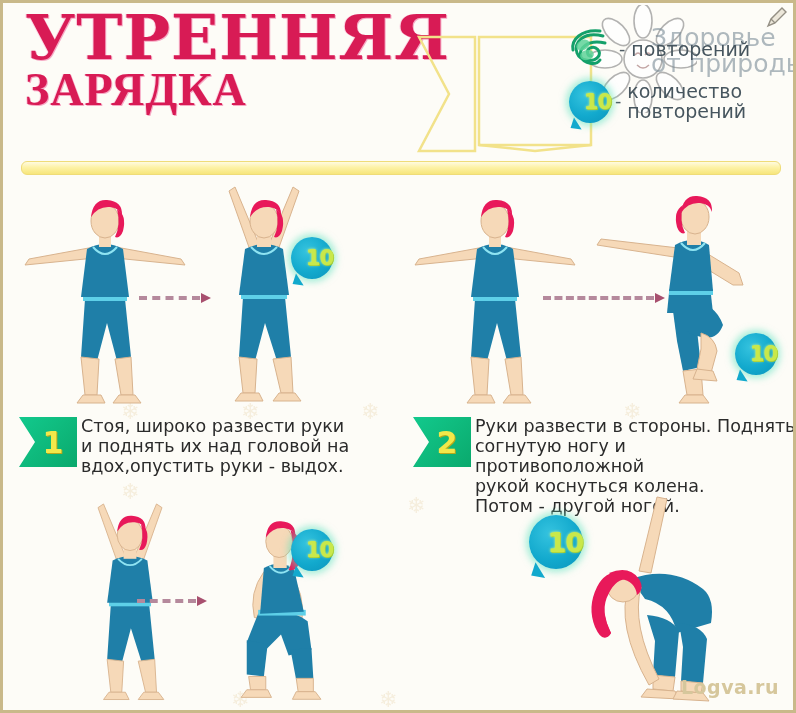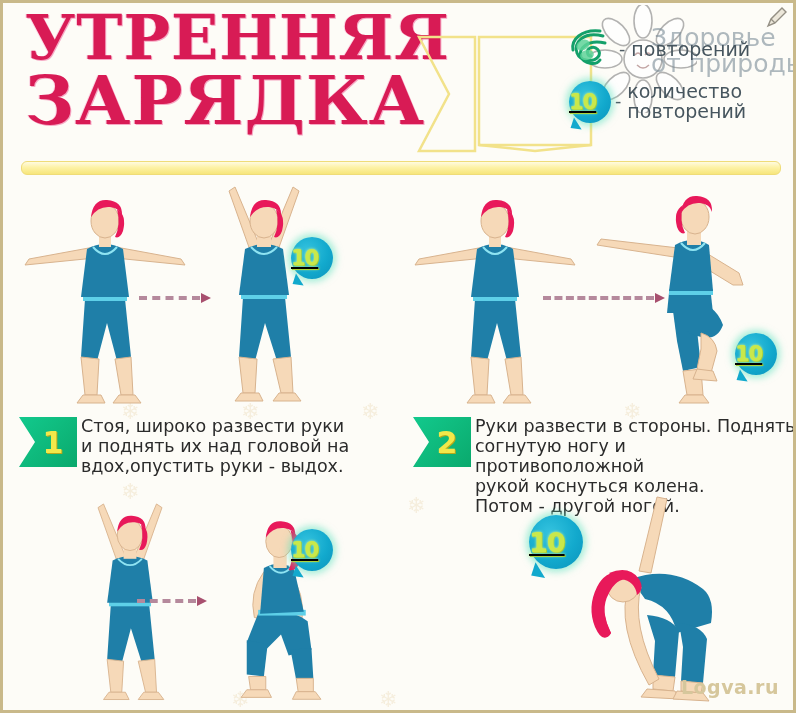--- a/index.html
+++ b/index.html
@@ -24,21 +24,21 @@
   #title{
     position:absolute;left:22px;top:6px;width:420px;
     color:#d81b55;
     font-family:"DejaVu Serif","Liberation Serif",serif;
     font-weight:bold;
     font-size:62px;
     line-height:0.95;
     letter-spacing:1px;
     text-shadow:1px 1px 0 #f6a9c4, -1px 0 0 #fbd4e2;
   }
-  #title .l2{display:block;font-size:68px;}
+  #title .l2{display:block;font-size:46px;font-family:Liberation Serif, serif;}
 
   
   #ribbon{
     position:absolute;left:412px;top:30px;width:180px;height:122px;
   }
   #ribbon svg{display:block;}
 
   
   #legend{position:absolute;left:560px;top:6px;width:232px;height:130px;}
 
@@ -52,21 +52,21 @@
 
   
   .spiral-ic{width:46px;height:46px;position:relative;flex:none;}
 
   
   .bub{position:relative;flex:none;}
   .bub .circ{
     width:42px;height:42px;border-radius:50%;
     background:radial-gradient(circle at 38% 34%, #35c3df 0%, #12a9cd 55%, #0b93bb 100%);
     box-shadow:0 0 7px 3px rgba(90,225,190,.55);
-    display:flex;align-items:center;justify-content:flex-start;text-decoration:underline;
+    display:flex;align-items:center;justify-content:flex-end;
   }
   .bub .tail{
     position:absolute;left:3px;bottom:-7px;width:0;height:0;
     border-left:11px solid #12a9cd;
     border-top:9px solid transparent;
     border-bottom:2px solid transparent;
     transform:rotate(18deg);
   }
   .bub .num{
     font-family:"DejaVu Sans","Liberation Sans",sans-serif;

